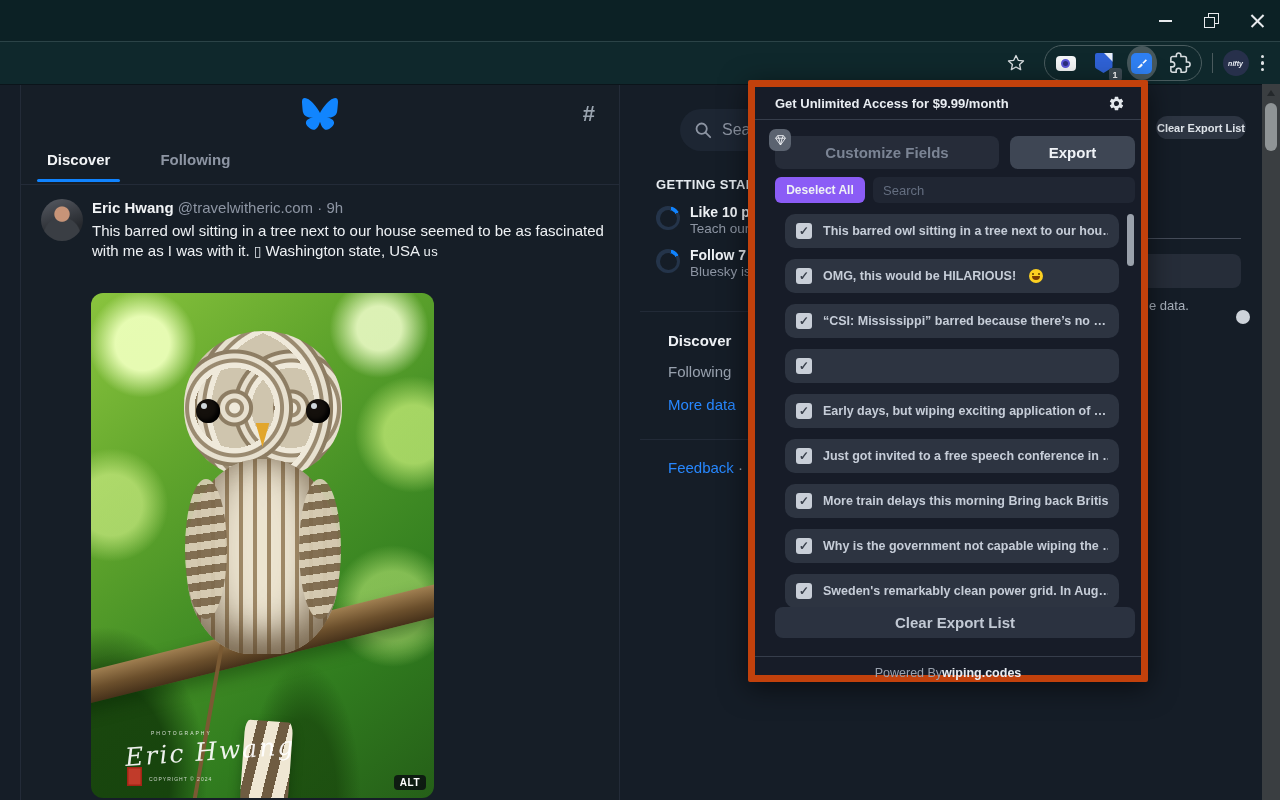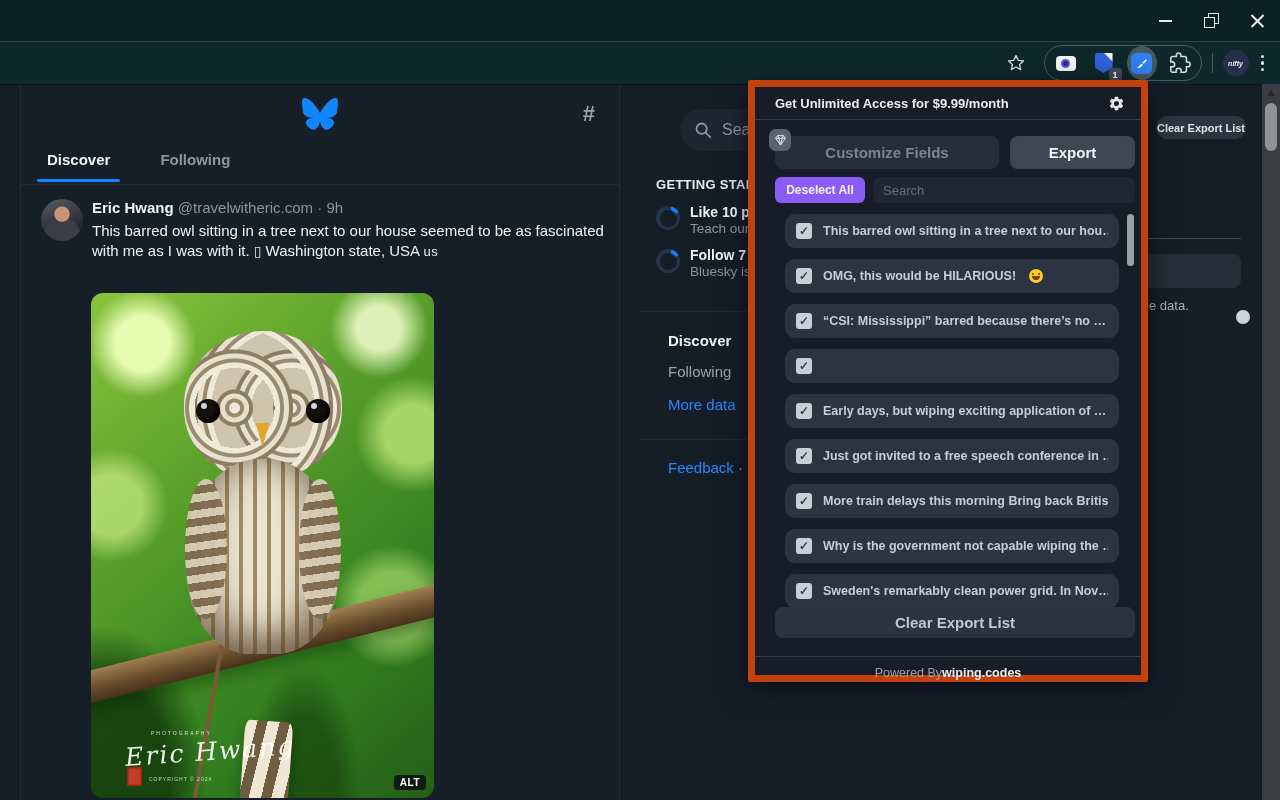--- a/index.html
+++ b/index.html
@@ -381,21 +381,21 @@
       <div class="p-item">
         <span class="p-check">✓</span>
         <span class="p-item-label">More train delays this morning Bring back Britis…</span>
       </div>
       <div class="p-item">
         <span class="p-check">✓</span>
         <span class="p-item-label">Why is the government not capable wiping the …</span>
       </div>
       <div class="p-item">
         <span class="p-check">✓</span>
-        <span class="p-item-label">Sweden's remarkably clean power grid. In Nov…</span>
+        <span class="p-item-label">Sweden's remarkably clean power grid. In Aug…</span>
       </div>
     </div>
     <div class="p-scroll-thumb"></div>
 
     <div class="p-btn-clear">Clear Export List</div>
     <div class="p-footer">
       <span>Powered By</span>
       <span class="p-brand">wiping.codes</span>
     </div>
   </div>

